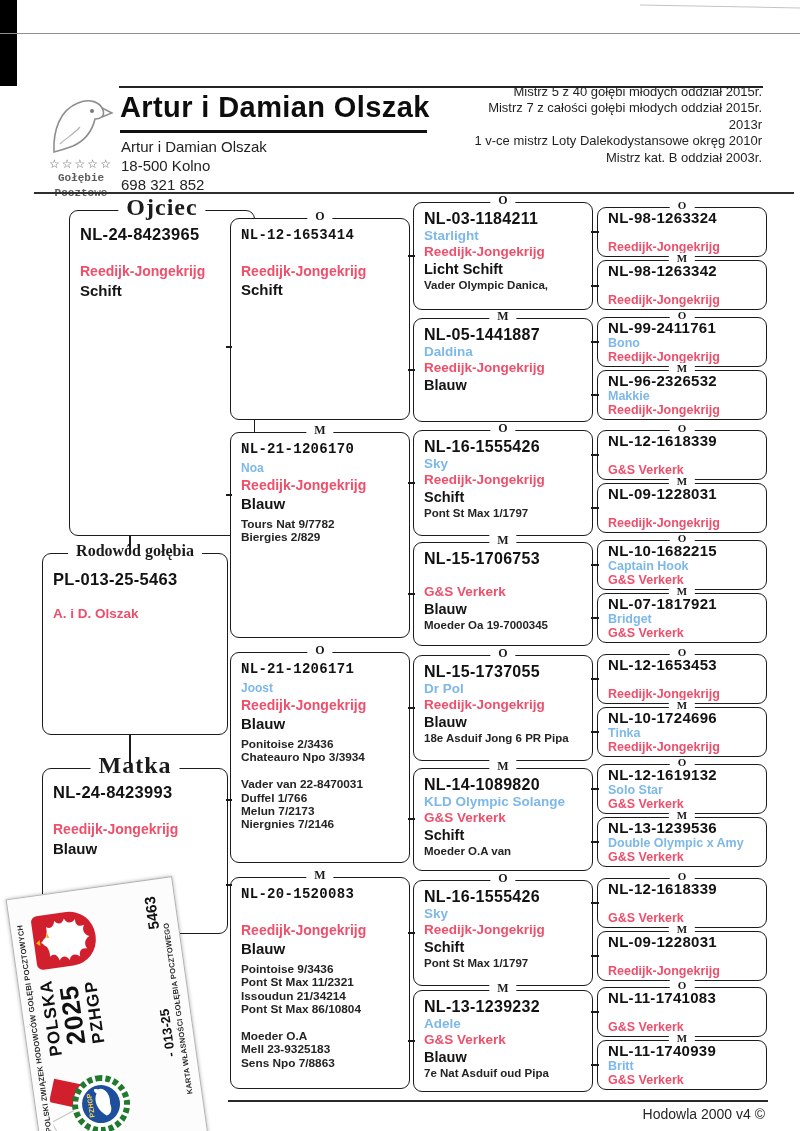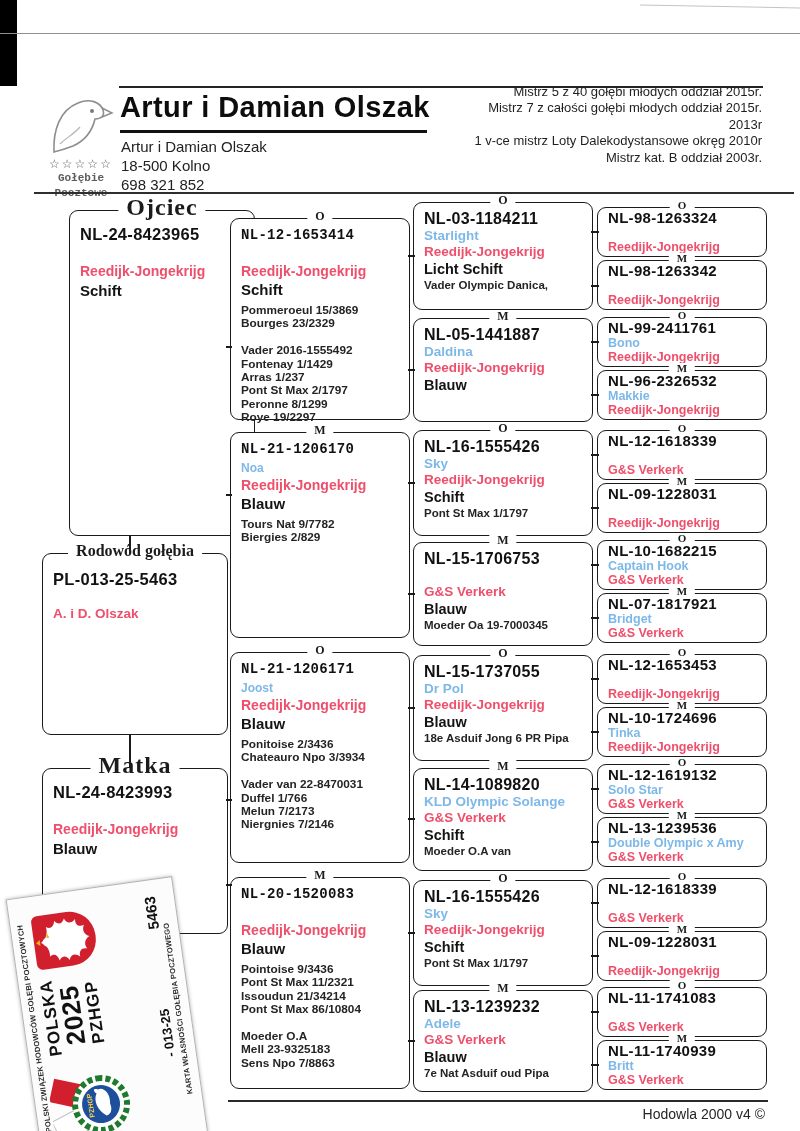--- a/index.html
+++ b/index.html
@@ -170,31 +170,20 @@
       <div class="card-num2">5463</div>
     </div>
   </div>
 
 <div class="bx g2" style="left: 230px; top: 218px; width: 180px; height: 202px;">
       <span class="lg">O</span>
       <div class="ring">NL-12-1653414</div>
       <div class="nm"></div>
       <div class="strain">Reedijk-Jongekrijg</div>
       <div class="clr">Schift</div>
-      <div class="results">
-        <div class="res">Pommeroeul 15/3869</div>
-        <div class="res">Bourges 23/2329</div>
-        <div class="res"></div>
-        <div class="res">Vader 2016-1555492</div>
-        <div class="res">Fontenay 1/1429</div>
-        <div class="res">Arras 1/237</div>
-        <div class="res">Pont St Max 2/1797</div>
-        <div class="res">Peronne 8/1299</div>
-        <div class="res">Roye 19/2297</div>
-      </div>
     </div>
     <div class="bx g2" style="left: 230px; top: 432px; width: 180px; height: 206px;">
       <span class="lg">M</span>
       <div class="ring">NL-21-1206170</div>
       <div class="nm">Noa</div>
       <div class="strain">Reedijk-Jongekrijg</div>
       <div class="clr">Blauw</div>
       <div class="results">
         <div class="res">Tours Nat 9/7782</div>
         <div class="res">Biergies 2/829</div>

